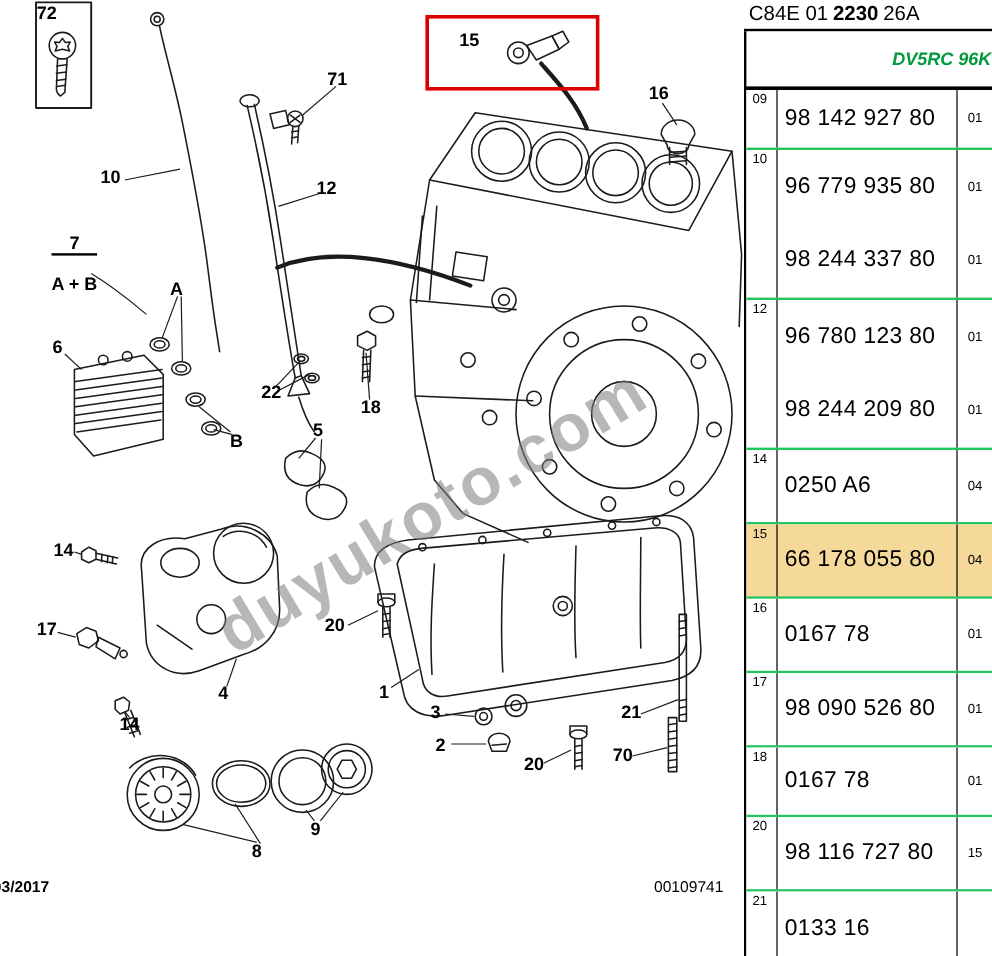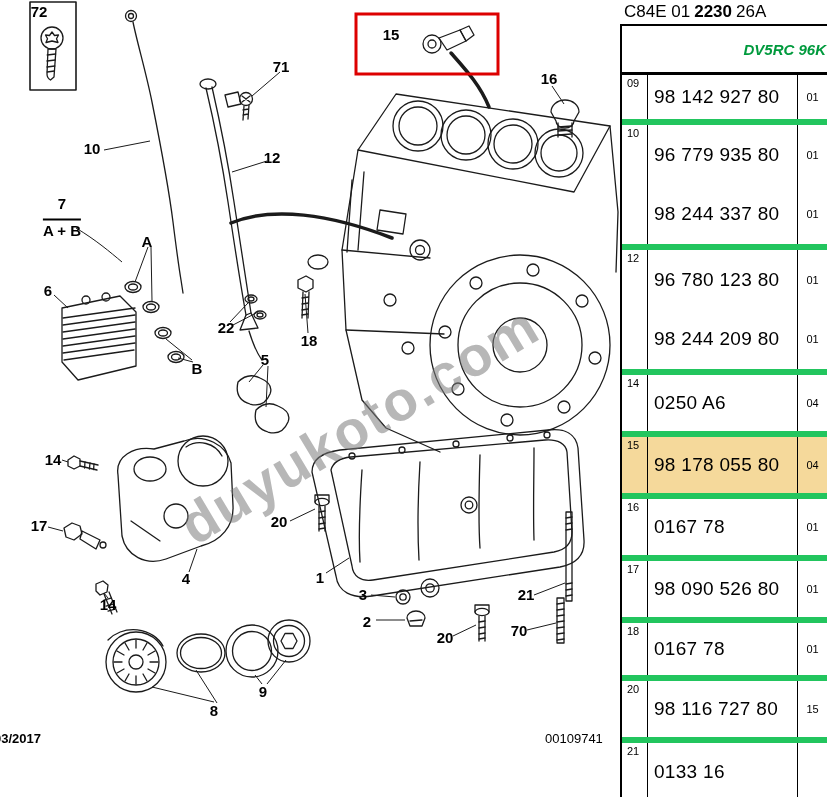--- a/index.html
+++ b/index.html
@@ -8,34 +8,34 @@
   .page { position:relative; width:827px; height:797px; background:#fff; overflow:hidden; }
 
   
   .diagram { position:absolute; left:0; top:0; width:620px; height:797px; }
   .diagram svg { position:absolute; left:0; top:0; }
   .watermark { position:absolute; left:185px; top:497px; transform:rotate(-31deg);
                transform-origin:0 50%; font-size:56px; font-weight:bold; opacity:.55;
                letter-spacing:2px; white-space:nowrap; pointer-events:none; }
   .callout { position:absolute; transform:translate(-50%,-50%); font-weight:bold;
              font-size:15px; line-height:1; white-space:nowrap; }
-  .callout.underline { border-top:2px solid #000; padding-top:2px; }
+  .callout.underline { border-top:2px solid #000; padding-top:17px; }
   .date   { position:absolute; left:-6px; top:731px; font-weight:bold; font-size:13px; }
   .docnum { position:absolute; left:545px; top:731px; font-weight:normal; font-size:13px; }
 
   
   .table  { position:absolute; left:620px; top:0; width:207px; height:797px; background:#fff; }
   .thead  { height:26px; display:flex; align-items:center; gap:4px; padding-left:4px;
             font-size:17px; border-bottom:2px solid #000; white-space:nowrap; }
   .thead b { font-weight:bold; }
   .variant-row { height:49px; display:flex; align-items:center; justify-content:flex-end;
                  border-bottom:3px solid #000; border-left:2px solid #000; padding-right:1px; overflow:hidden; }
   .variant { font-style:italic; font-weight:bold; font-size:15px; }
   #rows { border-left:2px solid #000; }
-  .group { position:relative; display:flex; border-bottom:6px solid #22c55e; min-height:50px; background:#fff; }
+  .group { position:relative; display:flex; border-bottom:2px solid #22c55e; min-height:50px; background:#fff; }
   #rows .group:nth-child(2), #rows .group:nth-child(3) { min-height:125px; }
   #rows .group:nth-child(n+4) { min-height:62px; }
   #rows .group:nth-child(8)  { min-height:58px; }
   #rows .group:nth-child(10) { min-height:64px; }
   .group::after { content:""; position:absolute; top:0; bottom:0; right:29px; border-left:1px solid #000; }
   .ref   { flex:none; width:26px; border-right:1px solid #000; font-size:11px; padding:2px 0 0 5px; }
   .lines { flex:1; display:flex; flex-direction:column; }
   .line  { flex:1; max-height:62px; display:flex; align-items:center; }
   .part  { flex:1; font-weight:normal; font-size:19px; padding-left:6px; letter-spacing:.3px; white-space:nowrap; }
   .qty   { flex:none; width:29px; font-size:11px; text-align:center; }
@@ -382,21 +382,21 @@
             <div class="line">
               <div class="part">0250 A6</div>
               <div class="qty">04</div>
             </div>
           </div>
         </div>
         <div class="group" style="background: rgb(245, 217, 155);">
           <div class="ref">15</div>
           <div class="lines">
             <div class="line">
-              <div class="part">98 178 055 80</div>
+              <div class="part">66 178 055 80</div>
               <div class="qty">04</div>
             </div>
           </div>
         </div>
         <div class="group">
           <div class="ref">16</div>
           <div class="lines">
             <div class="line">
               <div class="part">0167 78</div>
               <div class="qty">01</div>

